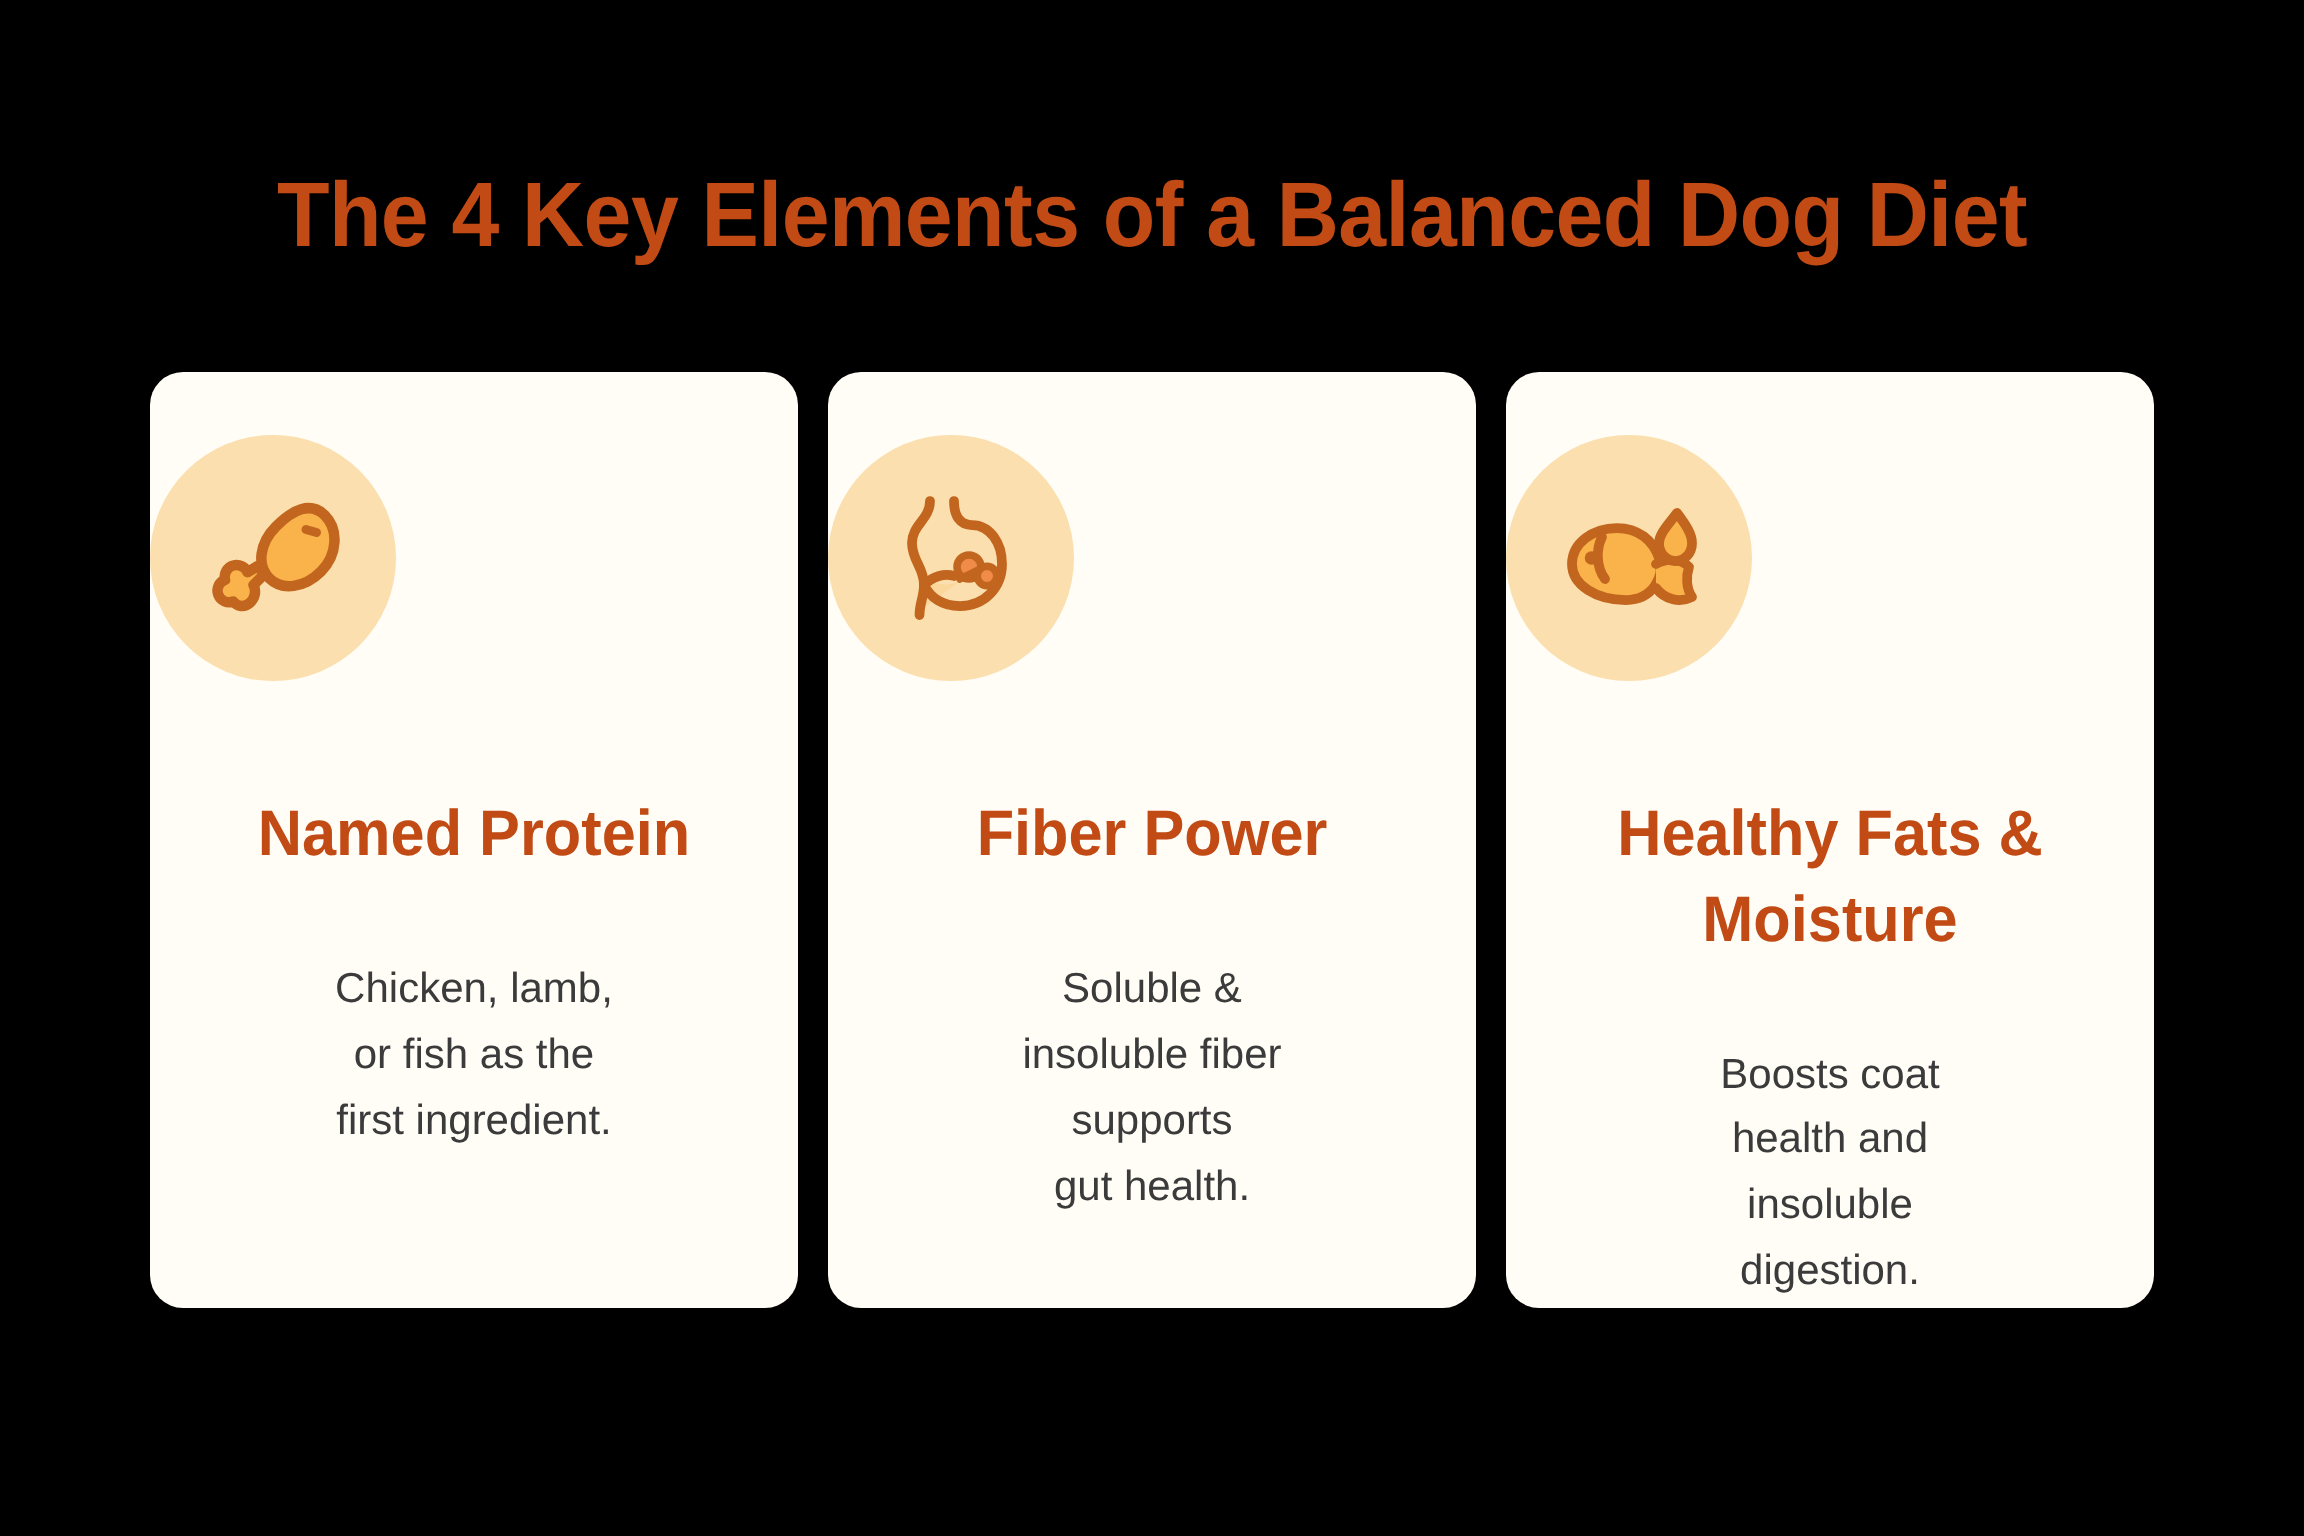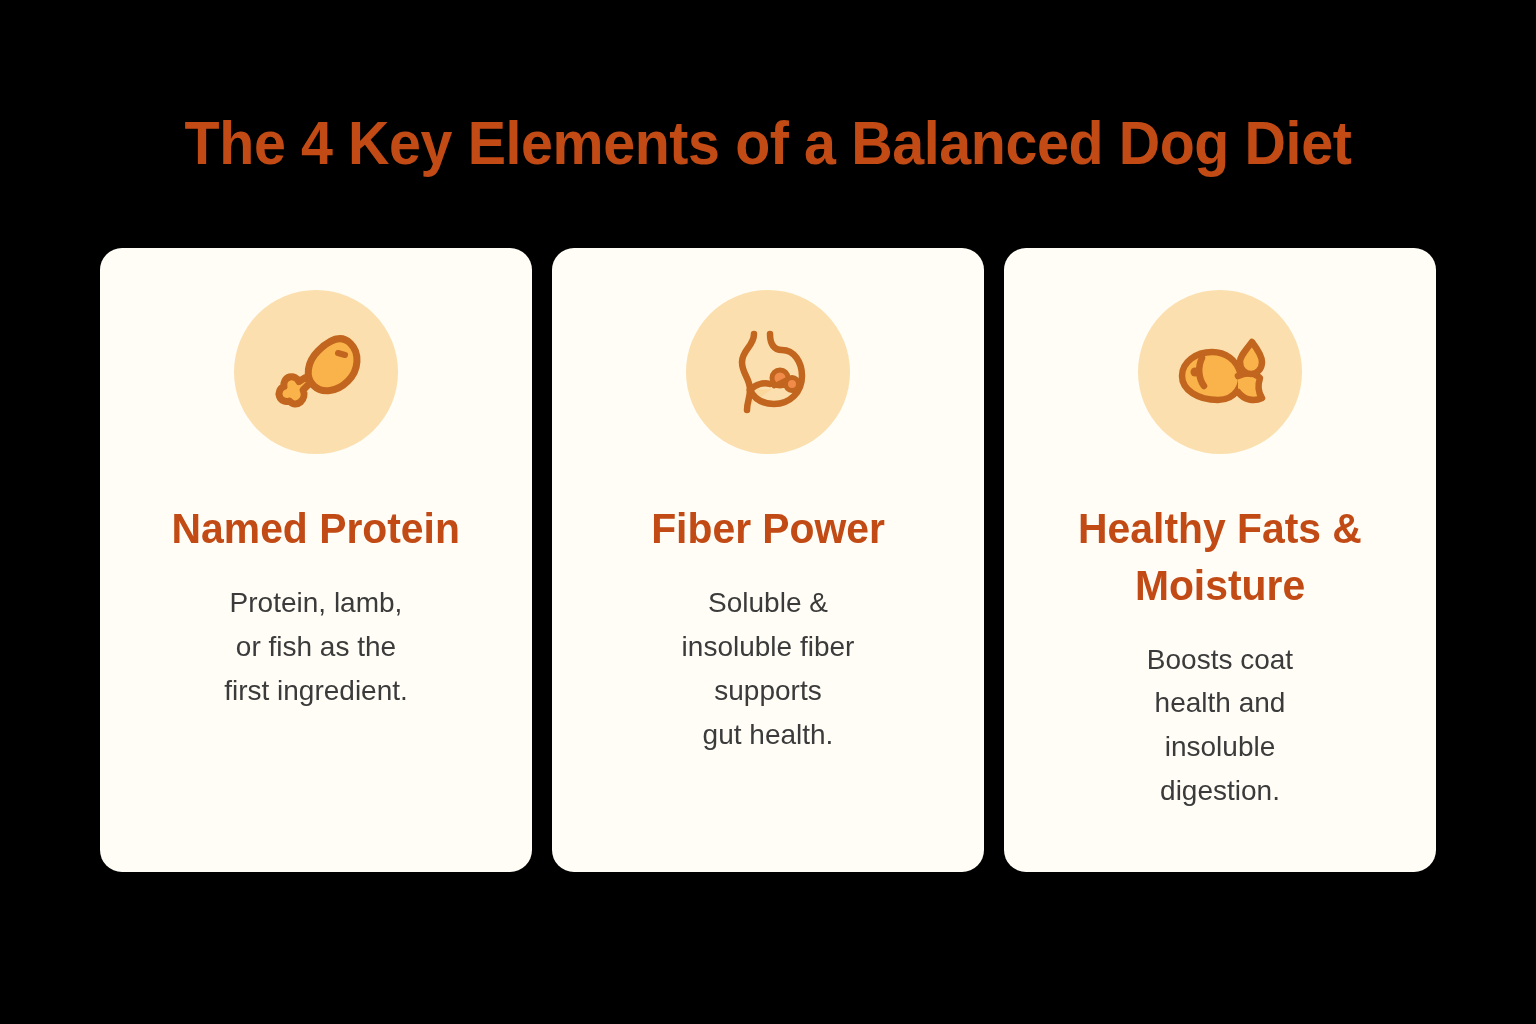--- a/index.html
+++ b/index.html
@@ -44,23 +44,23 @@
     display: flex;
     flex-direction: row;
     gap: 20px;
   }
   .card {
     flex: 1 1 0;
     background: #fffdf6;
     border-radius: 22px;
     display: flex;
     flex-direction: column;
-    align-items: center;
     padding-top: 42px;
     box-sizing: border-box;
+    gap: 28px;
   }
   .icon-circle {
     width: 164px;
     height: 164px;
     border-radius: 50%;
     background: #fbdfae;
     display: flex;
     align-items: center;
     justify-content: center;
     flex: 0 0 auto;
@@ -107,21 +107,21 @@
               <path d="M44 60 L60 44" fill="none"></path>
               <path d="M86.5 23.5 C96 33 95 50 84 61 C73 72 58 74 49.5 65.5 C41 57 43 42 54 31 C65 20 77 14 86.5 23.5 Z" fill="#f9b34a"></path>
               <path d="M41.5 57.5 L46.5 62.5 L39 70 C41 74 40 79 36.5 82 C33 85 28 84.5 25.5 81 C21.5 82.5 17 80.5 15.5 76.5 C14 72.5 16 68 20 66.5 C19 62.5 21.5 58 25.5 57 C29.5 56 33.5 58 35 61.5 Z" fill="#f9b34a"></path>
               <path d="M74 33 L81 35" stroke-width="6"></path>
             </g>
           </svg>
         </span>
       </div>
       <div class="card-title">Named
 Protein</div>
-      <div class="card-body">Protein, lamb,
+      <div class="card-body">Chicken, lamb,
 or fish as the
 first ingredient.</div>
     </div>
 
 
     <div class="card">
       <div class="icon-circle">
         <span>
           <svg width="104" height="104" viewBox="0 0 104 104" fill="none">
             <path d="M60 66 C52 72 40 70 34 64 C28 72 30 82 30 88" stroke="none" fill="#fbd79c"></path>

